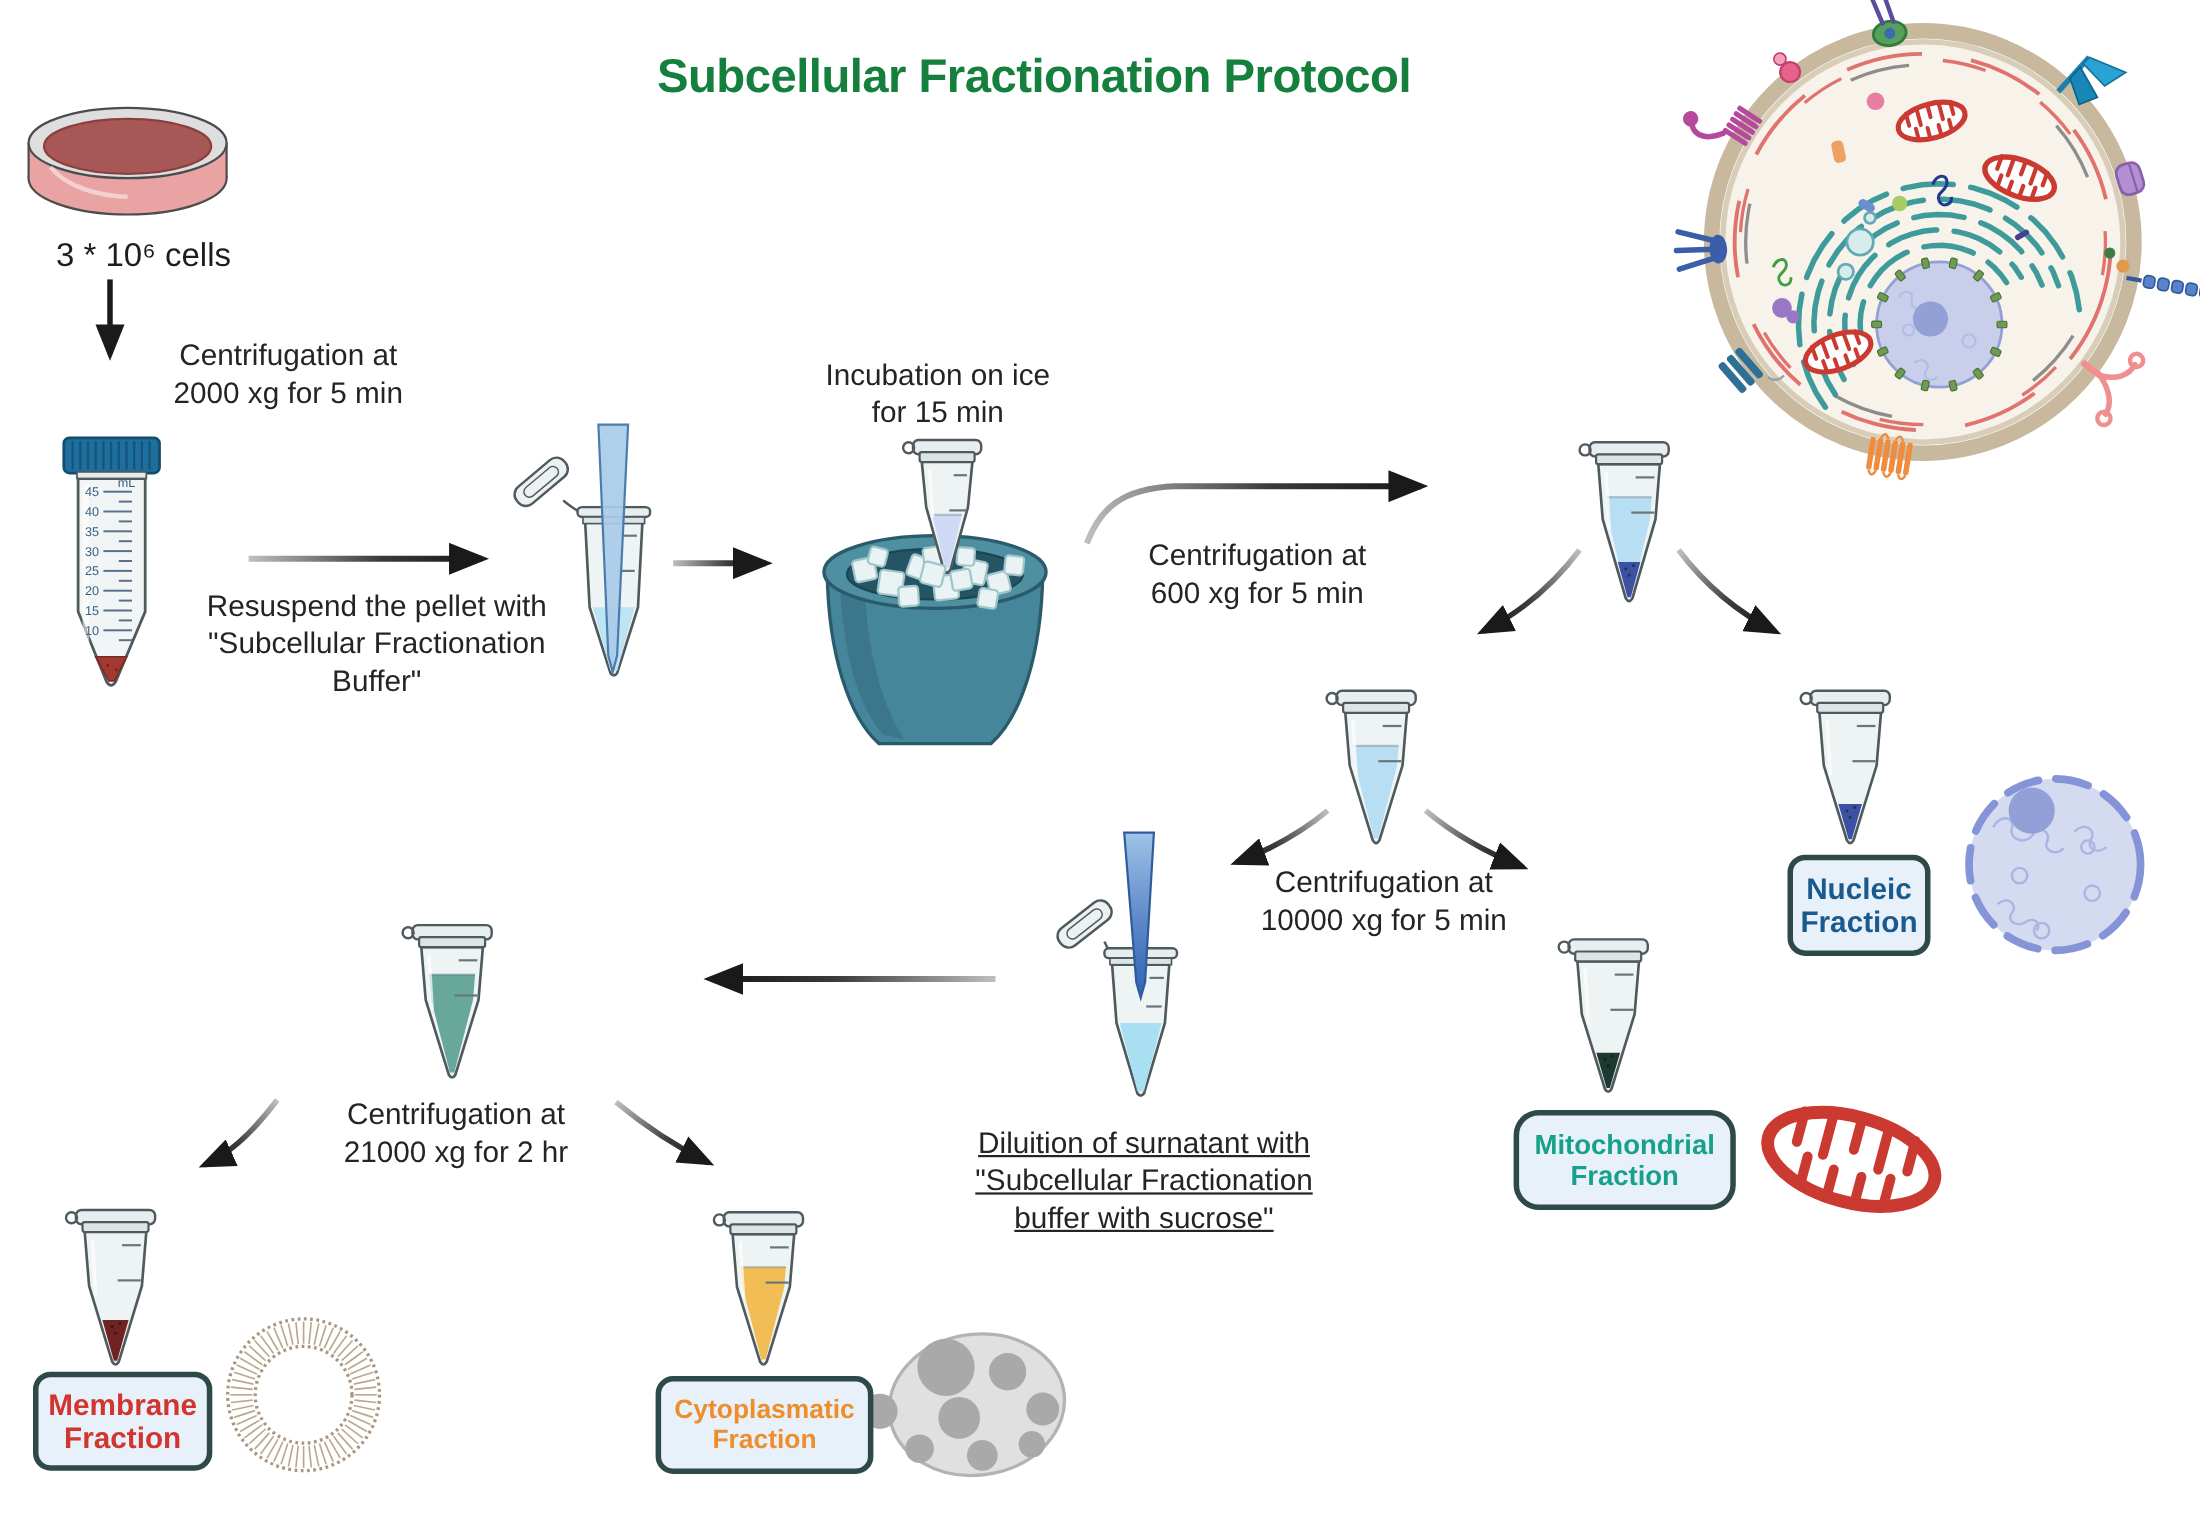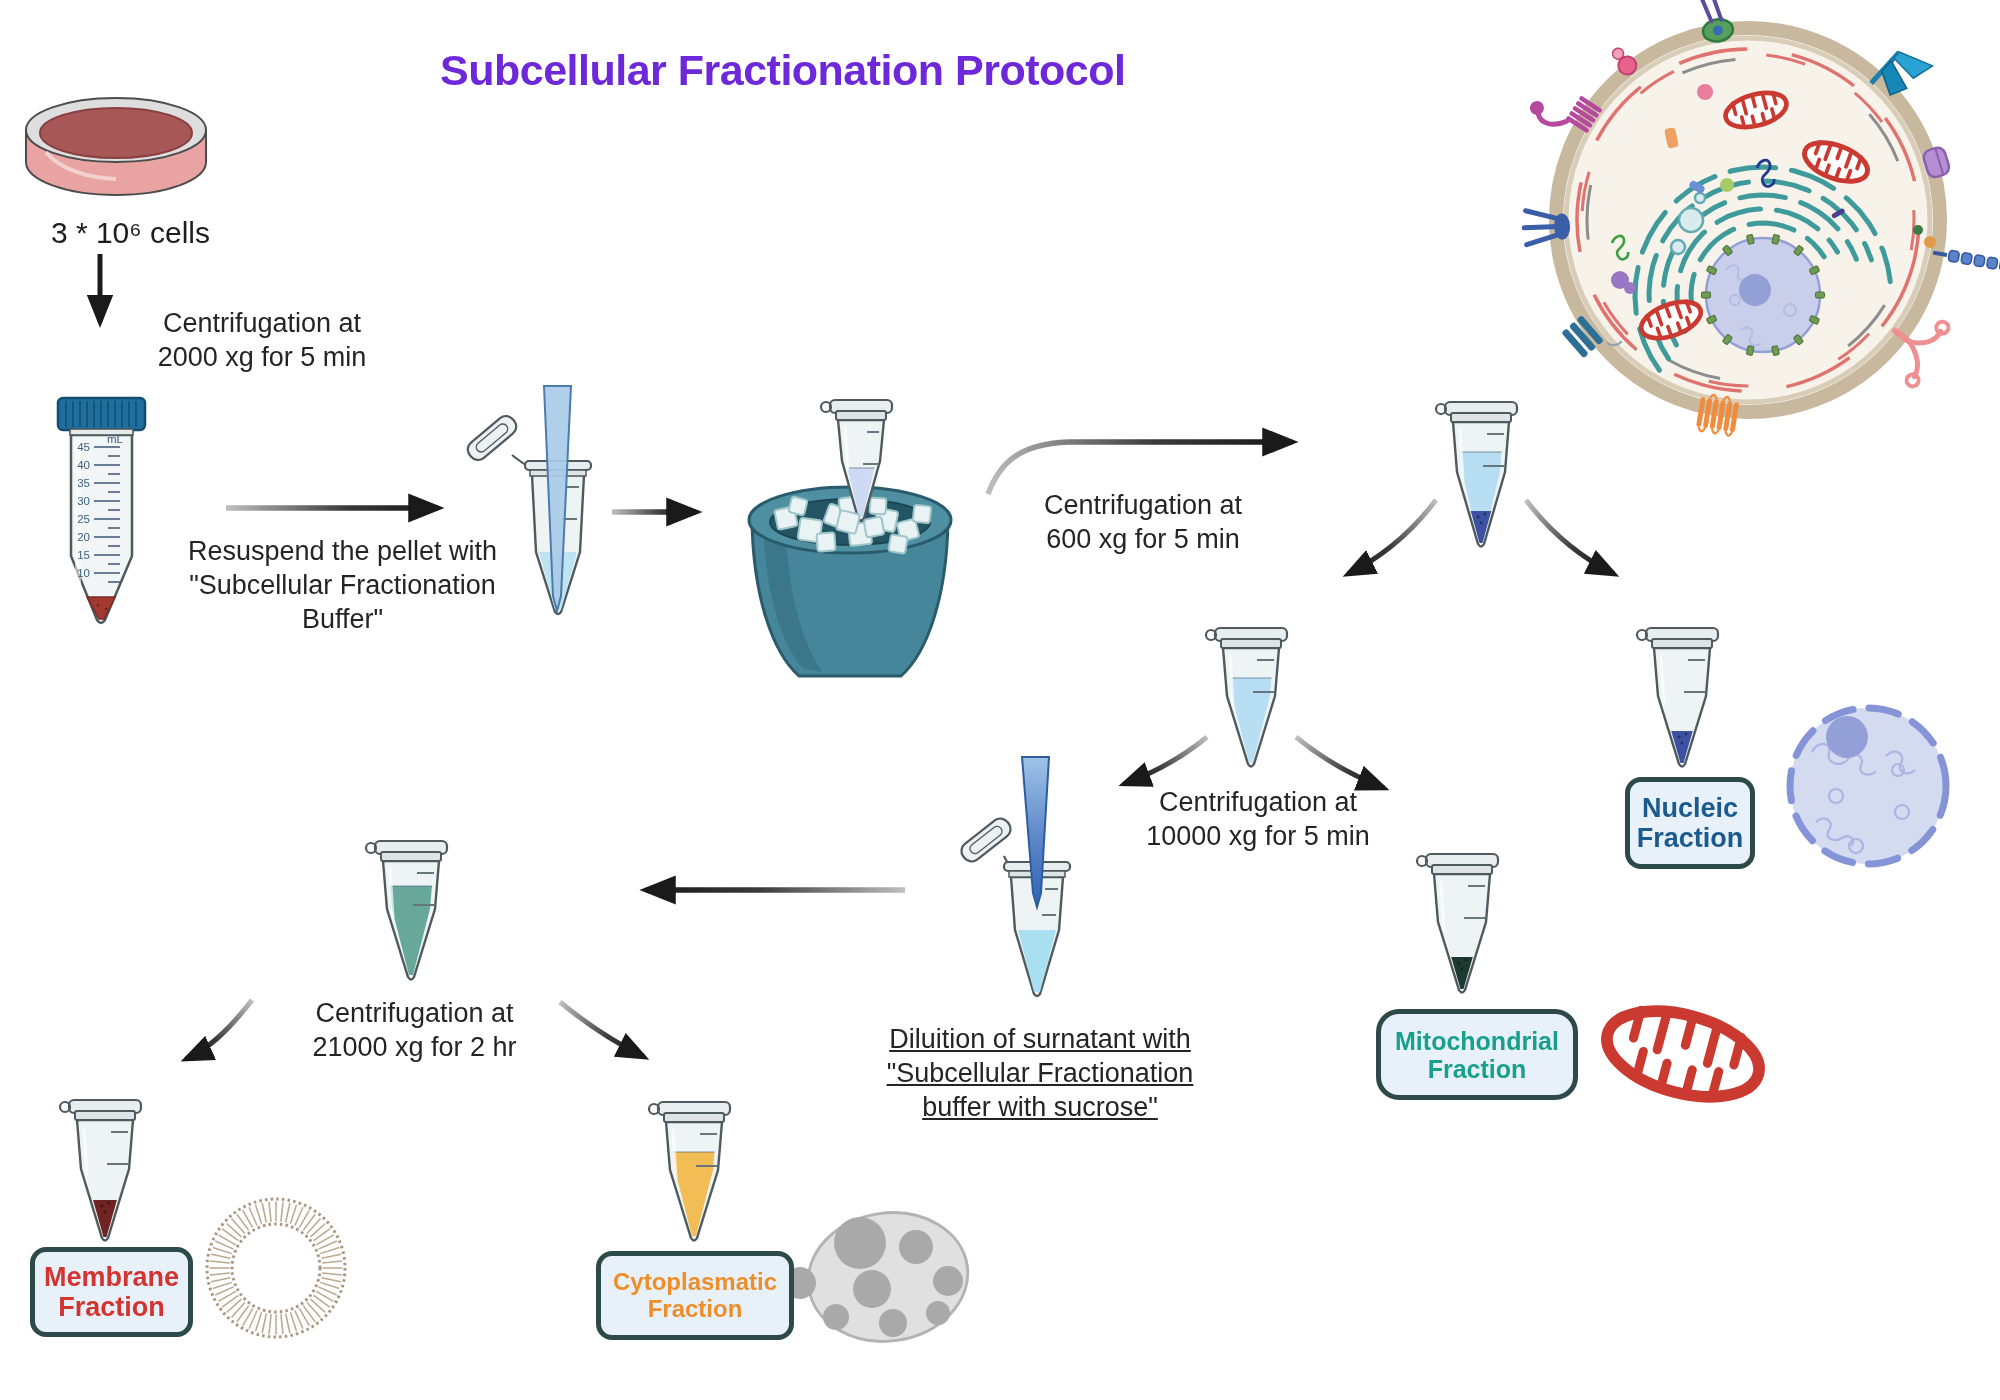--- a/index.html
+++ b/index.html
@@ -2,22 +2,22 @@
 <html><head>
 <meta charset="utf-8">
 <style>
   html,body{margin:0;padding:0;background:#fff;}
   #stage{position:relative;width:2000px;height:1400px;background:#fff;overflow:hidden;
          font-family:"Liberation Sans",sans-serif;}
   #svg-host{position:absolute;left:0;top:0;width:2000px;height:1400px;}
   #svg-host svg{font-family:"Liberation Sans",sans-serif;}
   .txt{position:absolute;text-align:center;color:#242424;font-size:27px;line-height:1.26;
        white-space:pre-line;}
-  #title{position:absolute;left:440px;top:46px;width:1000px;
-         font-size:43px;font-weight:700;color:#6d28d9;letter-spacing:-0.5px;white-space:nowrap;}
+  #title{position:absolute;left:440px;top:46px;width:1000px;text-align:center;
+         font-size:43px;font-weight:700;color:#15803d;letter-spacing:-0.5px;white-space:nowrap;}
   .cells{font-size:30px;color:#1d1d1d;}
   .fraction-box{position:absolute;display:flex;align-items:center;justify-content:center;
       background:#e8f1f9;border:5px solid #2d4a49;border-radius:16px;font-weight:700;
       text-align:center;white-space:pre-line;line-height:1.12;box-sizing:border-box;}
 </style>
 </head>
 <body>
 
 <div id="stage">
   <div id="svg-host"><svg width="2000" height="1400" viewBox="0 0 2000 1400" xmlns="http://www.w3.org/2000/svg">
@@ -543,20 +543,22 @@
 
   <div id="title">Subcellular Fractionation Protocol</div>
 
   <div class="txt cells" style="left:10px;top:214px;width:200px;text-align:right;">3 * 10⁶ cells</div>
 
   <div class="txt" style="left:122px;top:306px;width:280px;">Centrifugation at
 2000 xg for 5 min</div>
   <div class="txt" style="left:170px;top:534px;width:345px;">Resuspend the pellet with
 "Subcellular Fractionation
 Buffer"</div>
+  <div class="txt" style="left:735px;top:324px;width:235px;">Incubation on ice
+for 15 min</div>
   <div class="txt" style="left:1018px;top:488px;width:250px;">Centrifugation at
 600 xg for 5 min</div>
   <div class="txt" style="left:1133px;top:785px;width:250px;">Centrifugation at
 10000 xg for 5 min</div>
   <div class="txt" style="left:865px;top:1022px;width:350px;text-decoration:underline;">Diluition of surnatant with
 "Subcellular Fractionation
 buffer with sucrose"</div>
   <div class="txt" style="left:292px;top:996px;width:245px;">Centrifugation at
 21000 xg for 2 hr</div>
 

